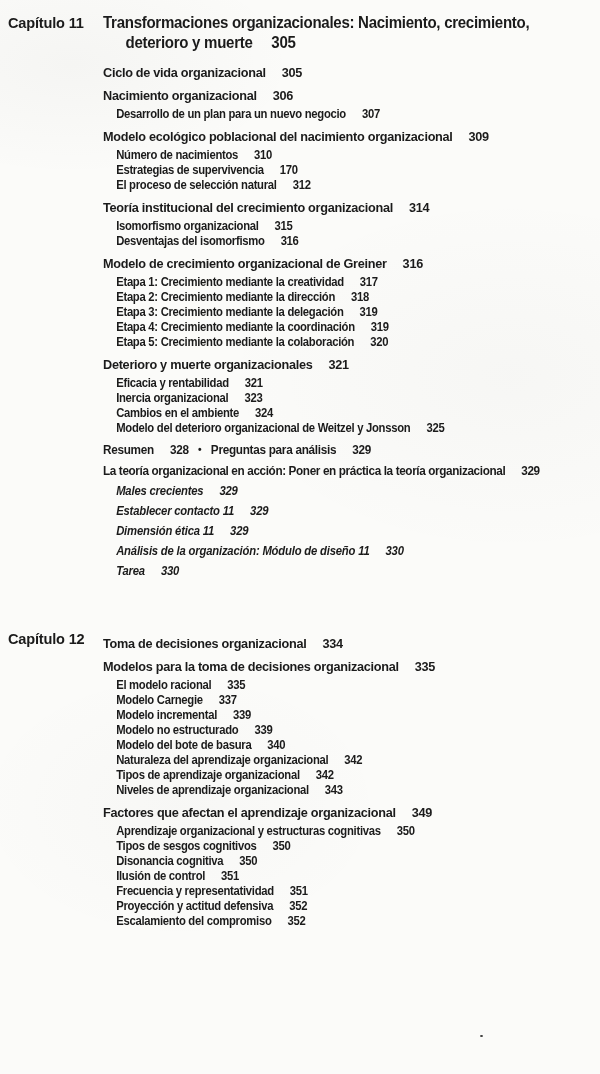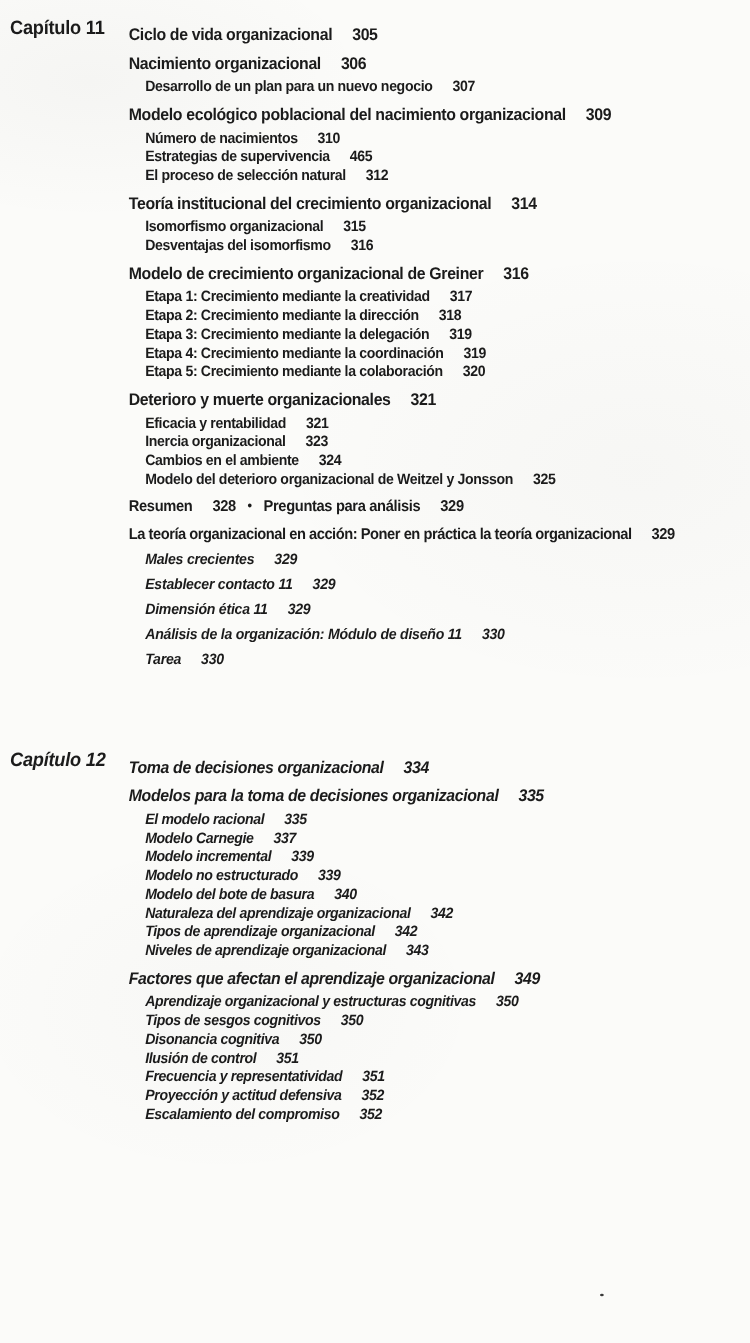--- a/index.html
+++ b/index.html
@@ -11,21 +11,21 @@
       radial-gradient(ellipse 320px 160px at 12% 6%, rgba(60,60,55,0.03), transparent 70%),
       radial-gradient(ellipse 420px 260px at 85% 35%, rgba(60,60,55,0.025), transparent 70%),
       radial-gradient(ellipse 300px 200px at 30% 75%, rgba(60,60,55,0.02), transparent 70%),
       #fbfbf9;
     color: #1b1b1b;
     font-family: "Liberation Sans", sans-serif;
     letter-spacing: -0.2px;
   }
   .toc { position: relative; padding: 13px 12px 0 8px; }
   .chapter { display: grid; grid-template-columns: 95px 1fr; }
-  .chapter + .chapter { margin-top: 64px; font-style: italic; }
+  .chapter + .chapter { margin-top: 50px; }
   .ch-label { font-weight: bold; font-size: 15.5px; line-height: 20px; padding-top: 0; }
   .ch-title { font-weight: bold; font-size: 16px; line-height: 20px; margin-bottom: 11px; letter-spacing: -0.3px; }
   .title-line.cont { padding-left: 24px; }
   .ch-title .pg { margin-left: 20px; }
   .row { white-space: nowrap; transform: scaleX(0.94); transform-origin: 0 50%; }
   .entries .entry.h1 { font-weight: bold; font-size: 13.5px; line-height: 17px; margin: 6px 0 3px; letter-spacing: -0.3px; }
   .entry.h1 .eline.cont { padding-left: 14px; }
   .entry.sub { font-weight: bold; font-size: 12px; line-height: 15px; padding-left: 14px; letter-spacing: -0.3px; }
   .entry.pair { font-weight: bold; font-size: 12.5px; line-height: 16px; margin-top: 6px; letter-spacing: -0.3px; }
   .entry.para { font-weight: bold; font-size: 12.5px; line-height: 16px; margin-top: 5px; letter-spacing: -0.4px; }
@@ -35,27 +35,31 @@
   .speck { position: absolute; left: 480px; top: 1035px; width: 3px; height: 2px; background: #3a3a3a; border-radius: 50%; }
 </style>
 </head>
 <body>
 
 <main class="toc">
   <div class="speck"></div>
 <section class="chapter">
       <div class="ch-label row">Capítulo 11</div>
       <div class="ch-body">
+        <h2 class="ch-title">
+          <div class="title-line row"><span class="t">Transformaciones organizacionales: Nacimiento, crecimiento,</span></div>
+          <div class="title-line row cont"><span class="t">deterioro y muerte</span><span class="pg">305</span></div>
+        </h2>
         <div class="entries">
           <div class="entry h1 row"><span class="t">Ciclo de vida organizacional</span><span class="pg">305</span></div>
           <div class="entry h1 row"><span class="t">Nacimiento organizacional</span><span class="pg">306</span></div>
           <div class="entry sub row"><span class="t">Desarrollo de un plan para un nuevo negocio</span><span class="pg">307</span></div>
           <div class="entry h1 row"><span class="t">Modelo ecológico poblacional del nacimiento organizacional</span><span class="pg">309</span></div>
           <div class="entry sub row"><span class="t">Número de nacimientos</span><span class="pg">310</span></div>
-          <div class="entry sub row"><span class="t">Estrategias de supervivencia</span><span class="pg">465</span></div>
+          <div class="entry sub row"><span class="t">Estrategias de supervivencia</span><span class="pg">170</span></div>
           <div class="entry sub row"><span class="t">El proceso de selección natural</span><span class="pg">312</span></div>
           <div class="entry h1 row"><span class="t">Teoría institucional del crecimiento organizacional</span><span class="pg">314</span></div>
           <div class="entry sub row"><span class="t">Isomorfismo organizacional</span><span class="pg">315</span></div>
           <div class="entry sub row"><span class="t">Desventajas del isomorfismo</span><span class="pg">316</span></div>
           <div class="entry h1 row"><span class="t">Modelo de crecimiento organizacional de Greiner</span><span class="pg">316</span></div>
           <div class="entry sub row"><span class="t">Etapa 1: Crecimiento mediante la creatividad</span><span class="pg">317</span></div>
           <div class="entry sub row"><span class="t">Etapa 2: Crecimiento mediante la dirección</span><span class="pg">318</span></div>
           <div class="entry sub row"><span class="t">Etapa 3: Crecimiento mediante la delegación</span><span class="pg">319</span></div>
           <div class="entry sub row"><span class="t">Etapa 4: Crecimiento mediante la coordinación</span><span class="pg">319</span></div>
           <div class="entry sub row"><span class="t">Etapa 5: Crecimiento mediante la colaboración</span><span class="pg">320</span></div>

